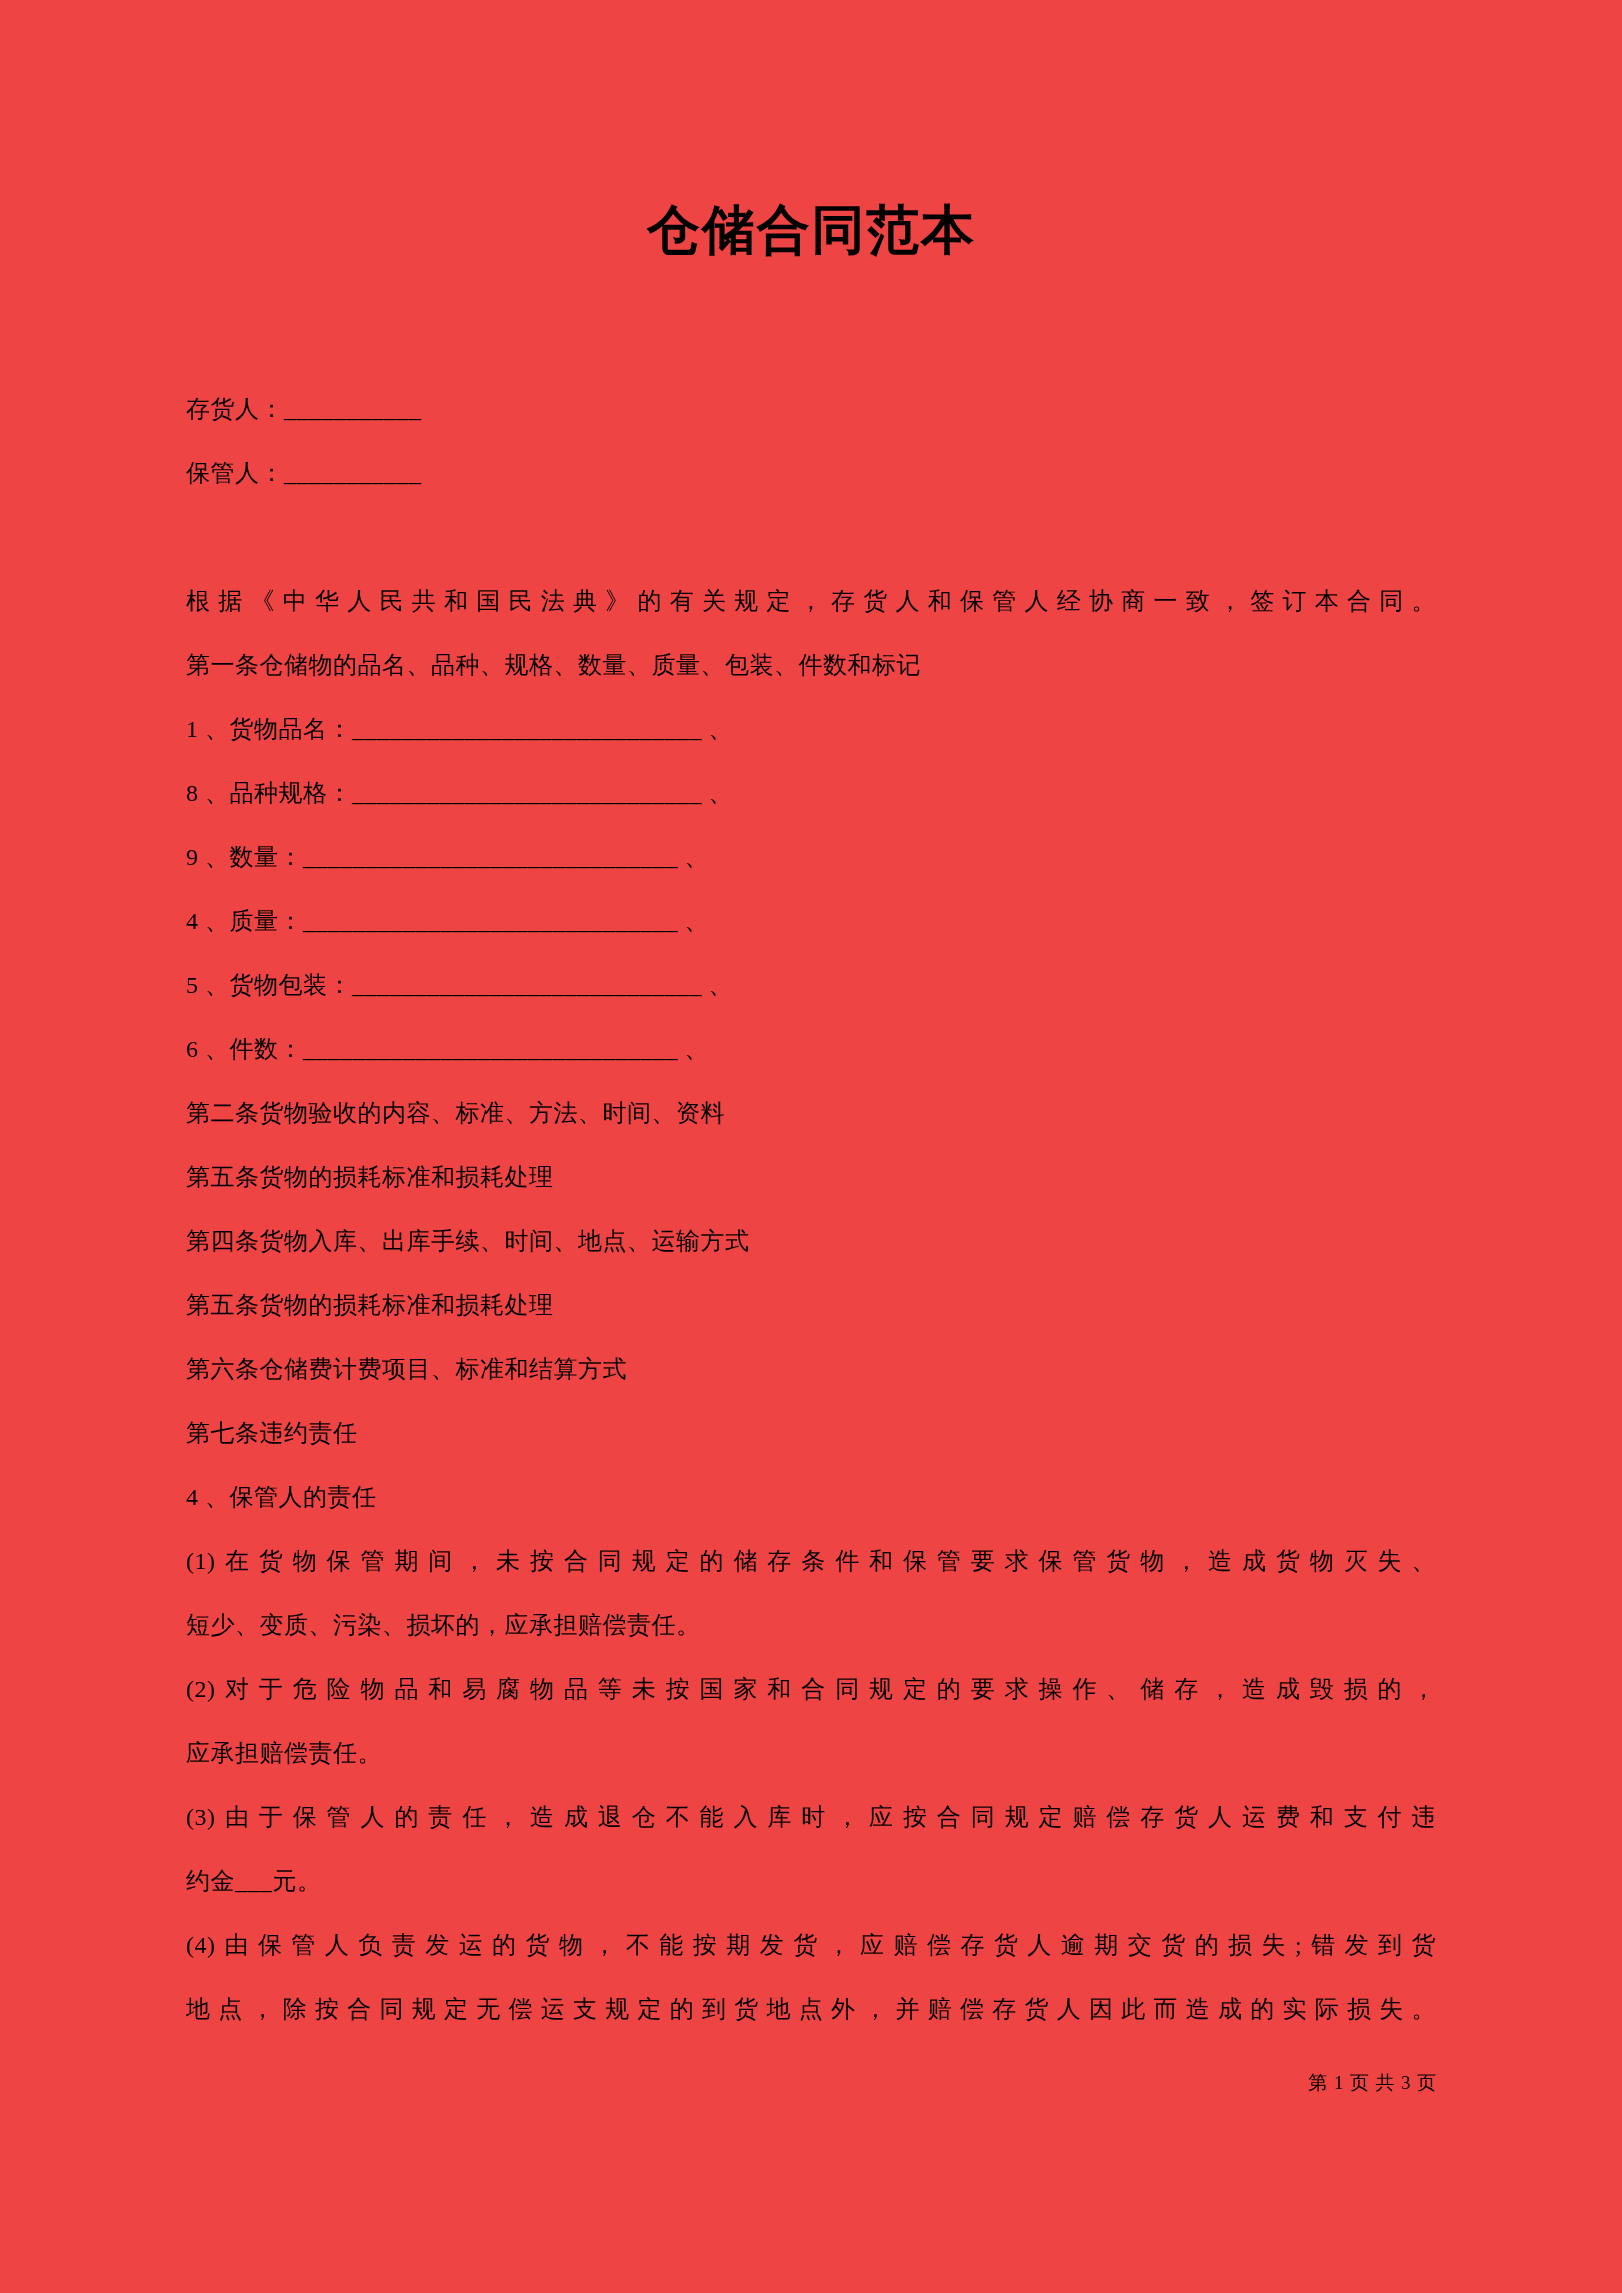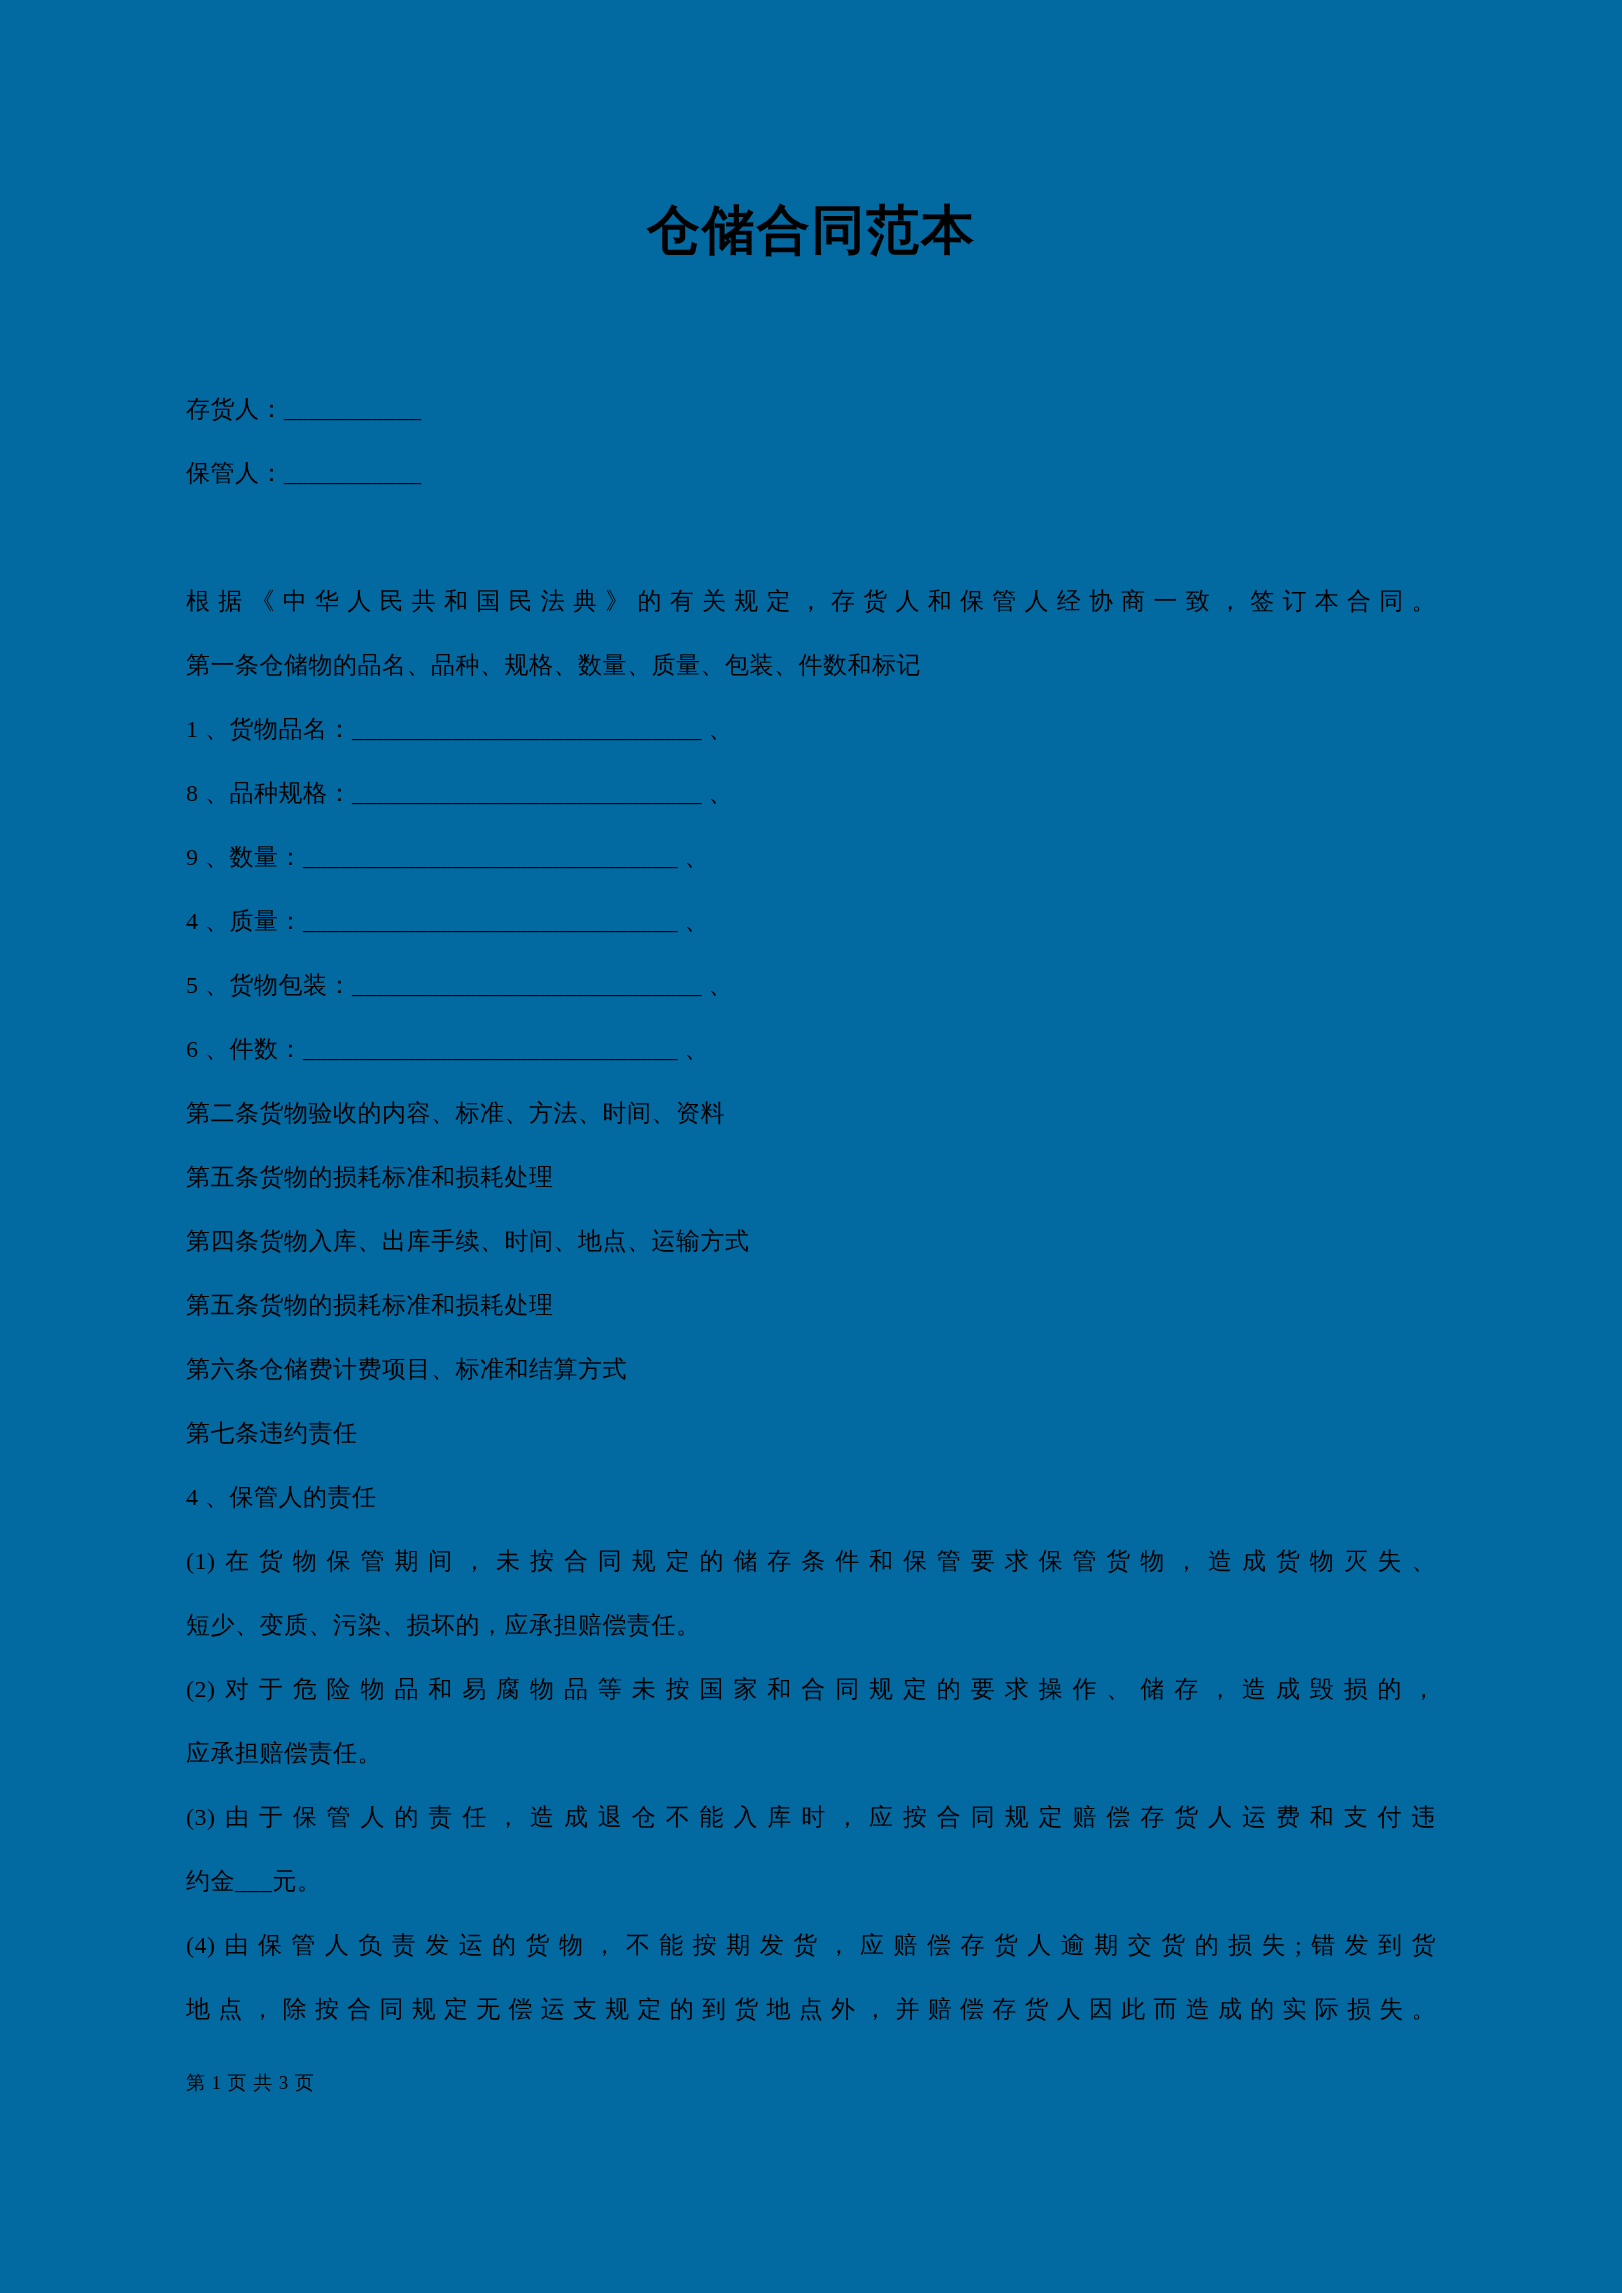--- a/index.html
+++ b/index.html
@@ -5,21 +5,21 @@
   html, body {
     margin: 0;
     padding: 0;
     background: #ffffff;
   }
   .page {
     position: relative;
     width: 1623px;
     height: 2294px;
     margin: 0 auto;
-    background: #0369a1;
+    background: #ef4444;
     color: #000000;
     box-sizing: border-box;
     padding: 198px 186px 0 186px;
     font-family: "Liberation Serif", "DejaVu Serif", serif;
     overflow: hidden;
   }
   .doc-title {
     margin: 0 0 115px 0;
     font-size: 53px;
     font-weight: bold;
@@ -40,21 +40,21 @@
   .line.justify {
     white-space: normal;
     text-align: justify;
     text-align-last: justify;
     overflow: hidden;
   }
   .page-footer {
     margin-top: 23.6px;
     font-size: 19px;
     line-height: 36px;
-    text-align: left;
+    text-align: right;
     letter-spacing: 0.9px;
   }
 </style>
 </head>
 <body>
 
 <div class="page">
   <h1 class="doc-title">仓储合同范本</h1>
 
   <div class="doc-body" id="doc-body">

